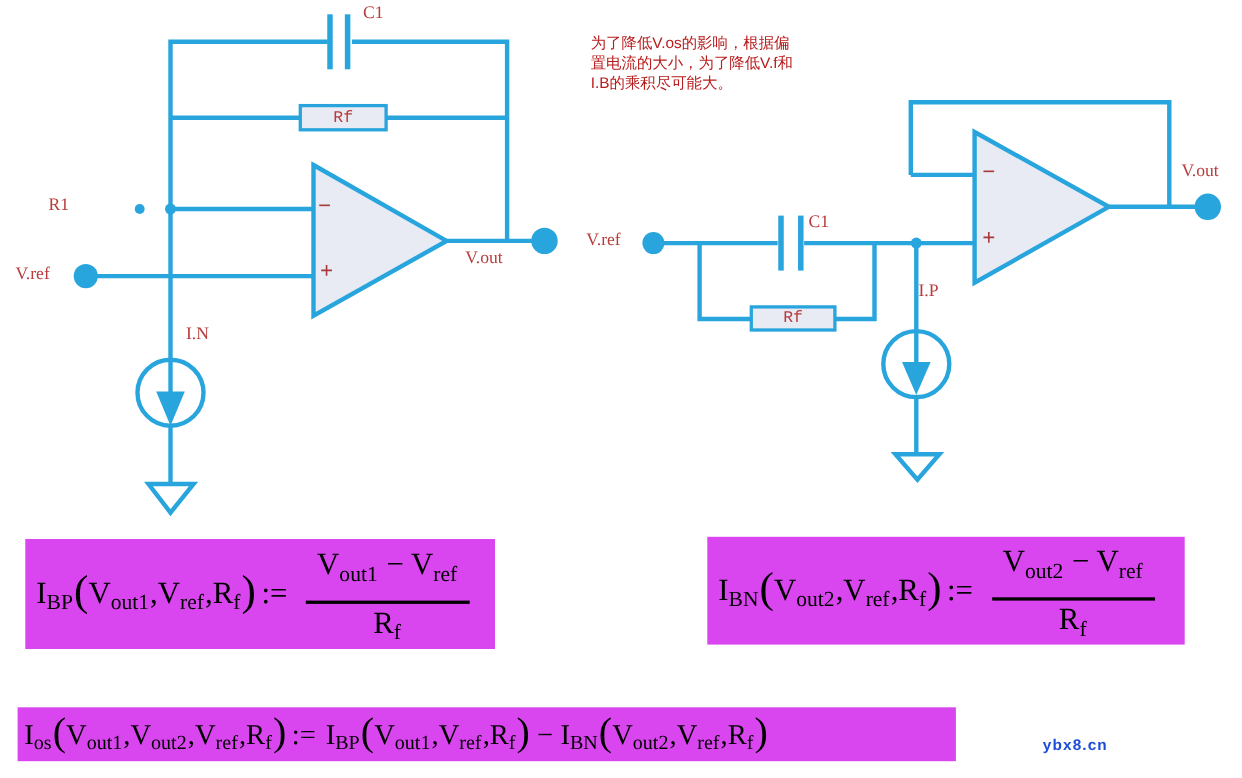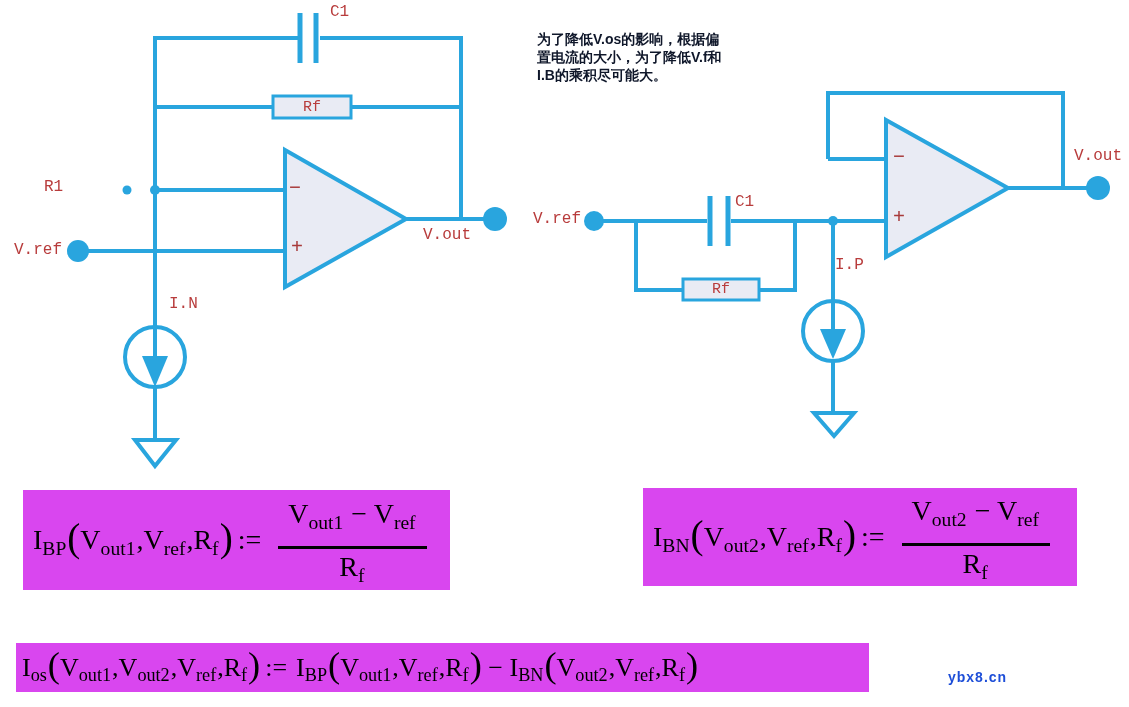--- a/index.html
+++ b/index.html
@@ -1,30 +1,30 @@
 <!DOCTYPE html>
 <html><head>
 <meta charset="utf-8">
 <style>
   html,body{margin:0;padding:0;background:#fff;}
   .canvas{position:relative;width:1129px;height:707px;background:#ffffff;overflow:hidden;
           font-family:"Liberation Sans",sans-serif;}
   svg.schem{position:absolute;left:0;top:0;}
 
   
-  .clabel{position:absolute;color:#b83c3c;font-family:Liberation Mono, monospace;
+  .clabel{position:absolute;color:#b83c3c;font-family:Liberation Serif, serif;
           font-size:16px;line-height:16px;white-space:nowrap;text-align:center;}
   .sign{position:absolute;color:#a83a3a;font-family:"Liberation Serif",serif;
         font-size:21px;line-height:20px;font-weight:bold;}
   .boxlabel{position:absolute;display:flex;align-items:center;justify-content:center;
             color:#b83c3c;font-family:"Liberation Mono",monospace;font-size:15px;}
 
   
-  .annotation{position:absolute;left:537px;top:30px;width:250px;color:#0f172a;
-              font-weight:bold;font-size:14px;line-height:18px;
+  .annotation{position:absolute;left:537px;top:30px;width:250px;color:#b91c1c;
+              font-weight:normal;font-size:14px;line-height:18px;
               font-family:"Liberation Sans",sans-serif;}
 
   
   .fbox{position:absolute;background:#d946ef;display:flex;align-items:center;
         color:#000;font-family:"Liberation Serif",serif;}
   #formula-ibp{left:23px;top:490px;width:427px;height:100px;font-size:28px;padding-left:10px;box-sizing:border-box;}
   #formula-ibn{left:643px;top:488px;width:434px;height:98px;font-size:28px;padding-left:10px;box-sizing:border-box;}
   #formula-ios{left:16px;top:643px;width:853px;height:49px;font-size:26px;padding-left:6px;box-sizing:border-box;white-space:nowrap;text-align:right;}
   .fbox sub.fsub{font-size:0.7em;line-height:0;position:relative;top:0.32em;vertical-align:baseline;margin-right:1px;}
   .fbox .paren{font-size:1.4em;font-weight:400;line-height:0;position:relative;top:0.05em;}

